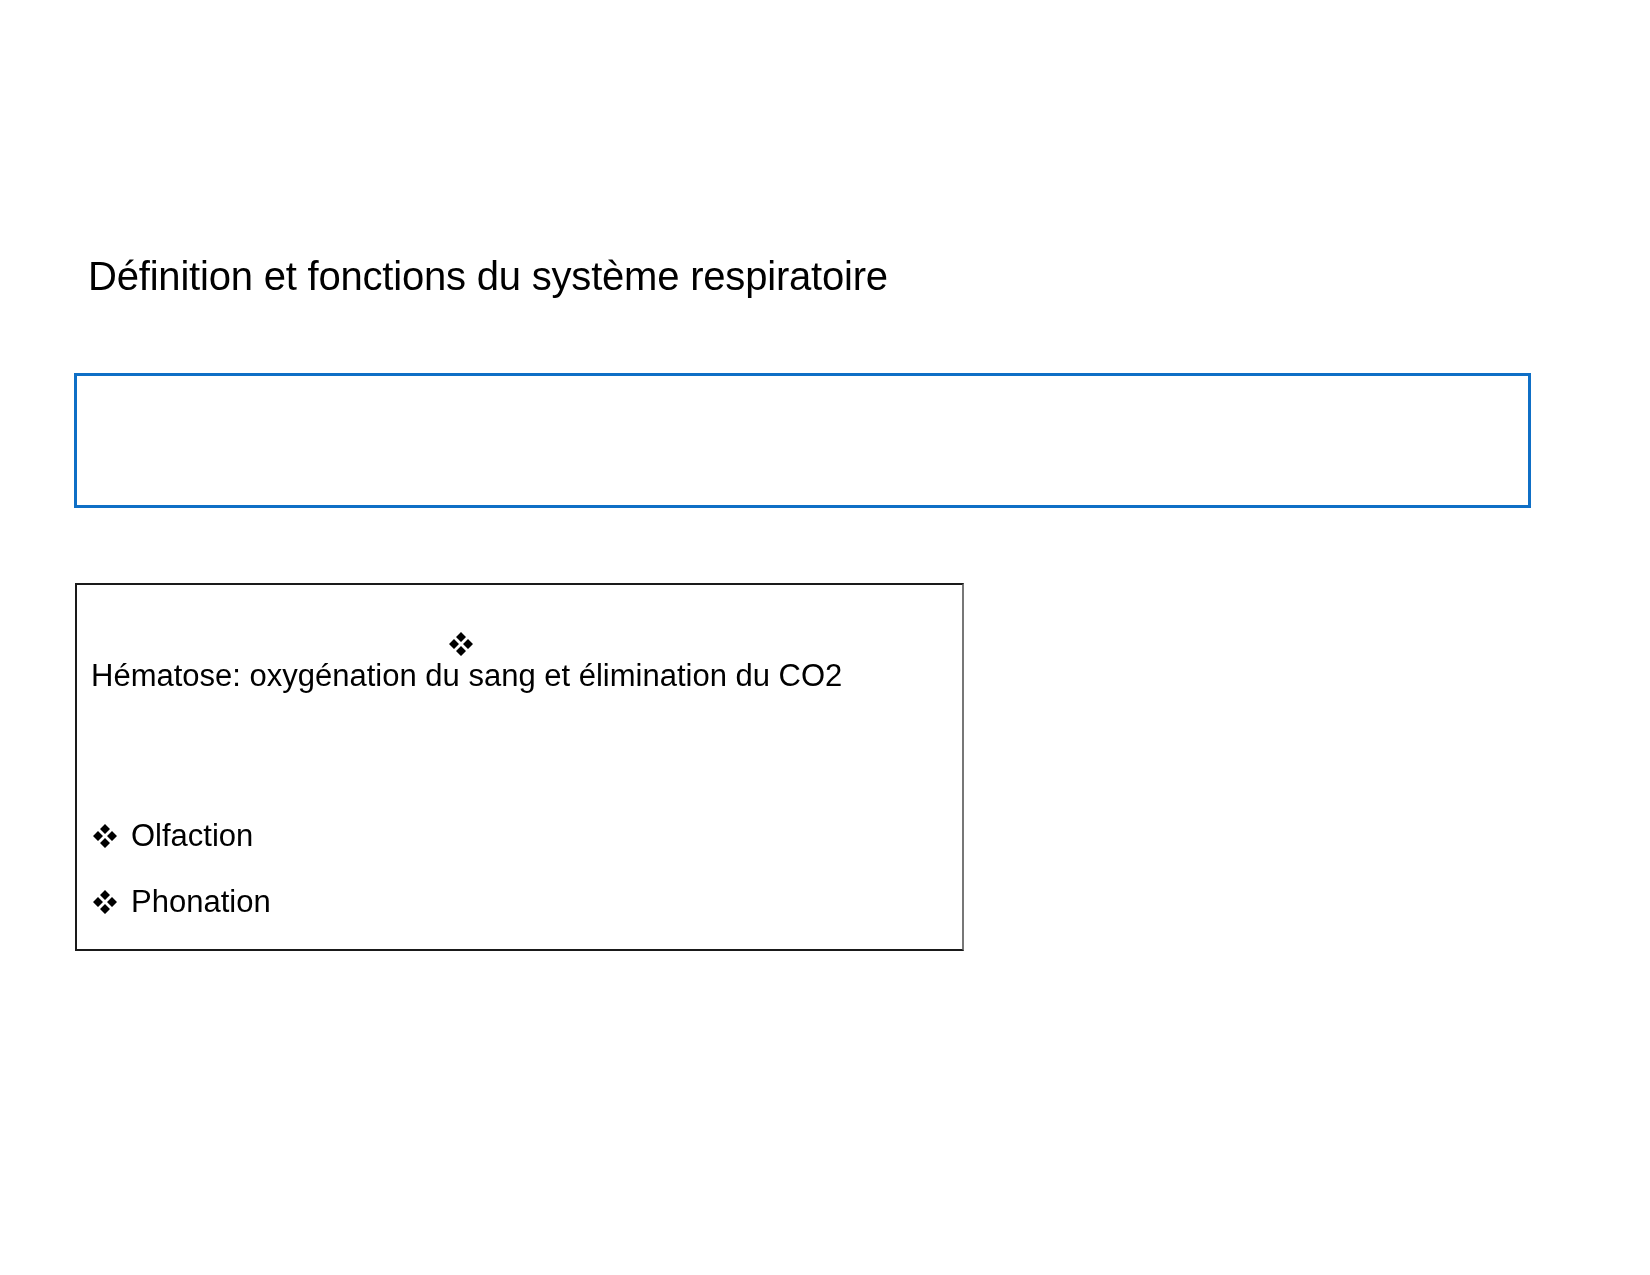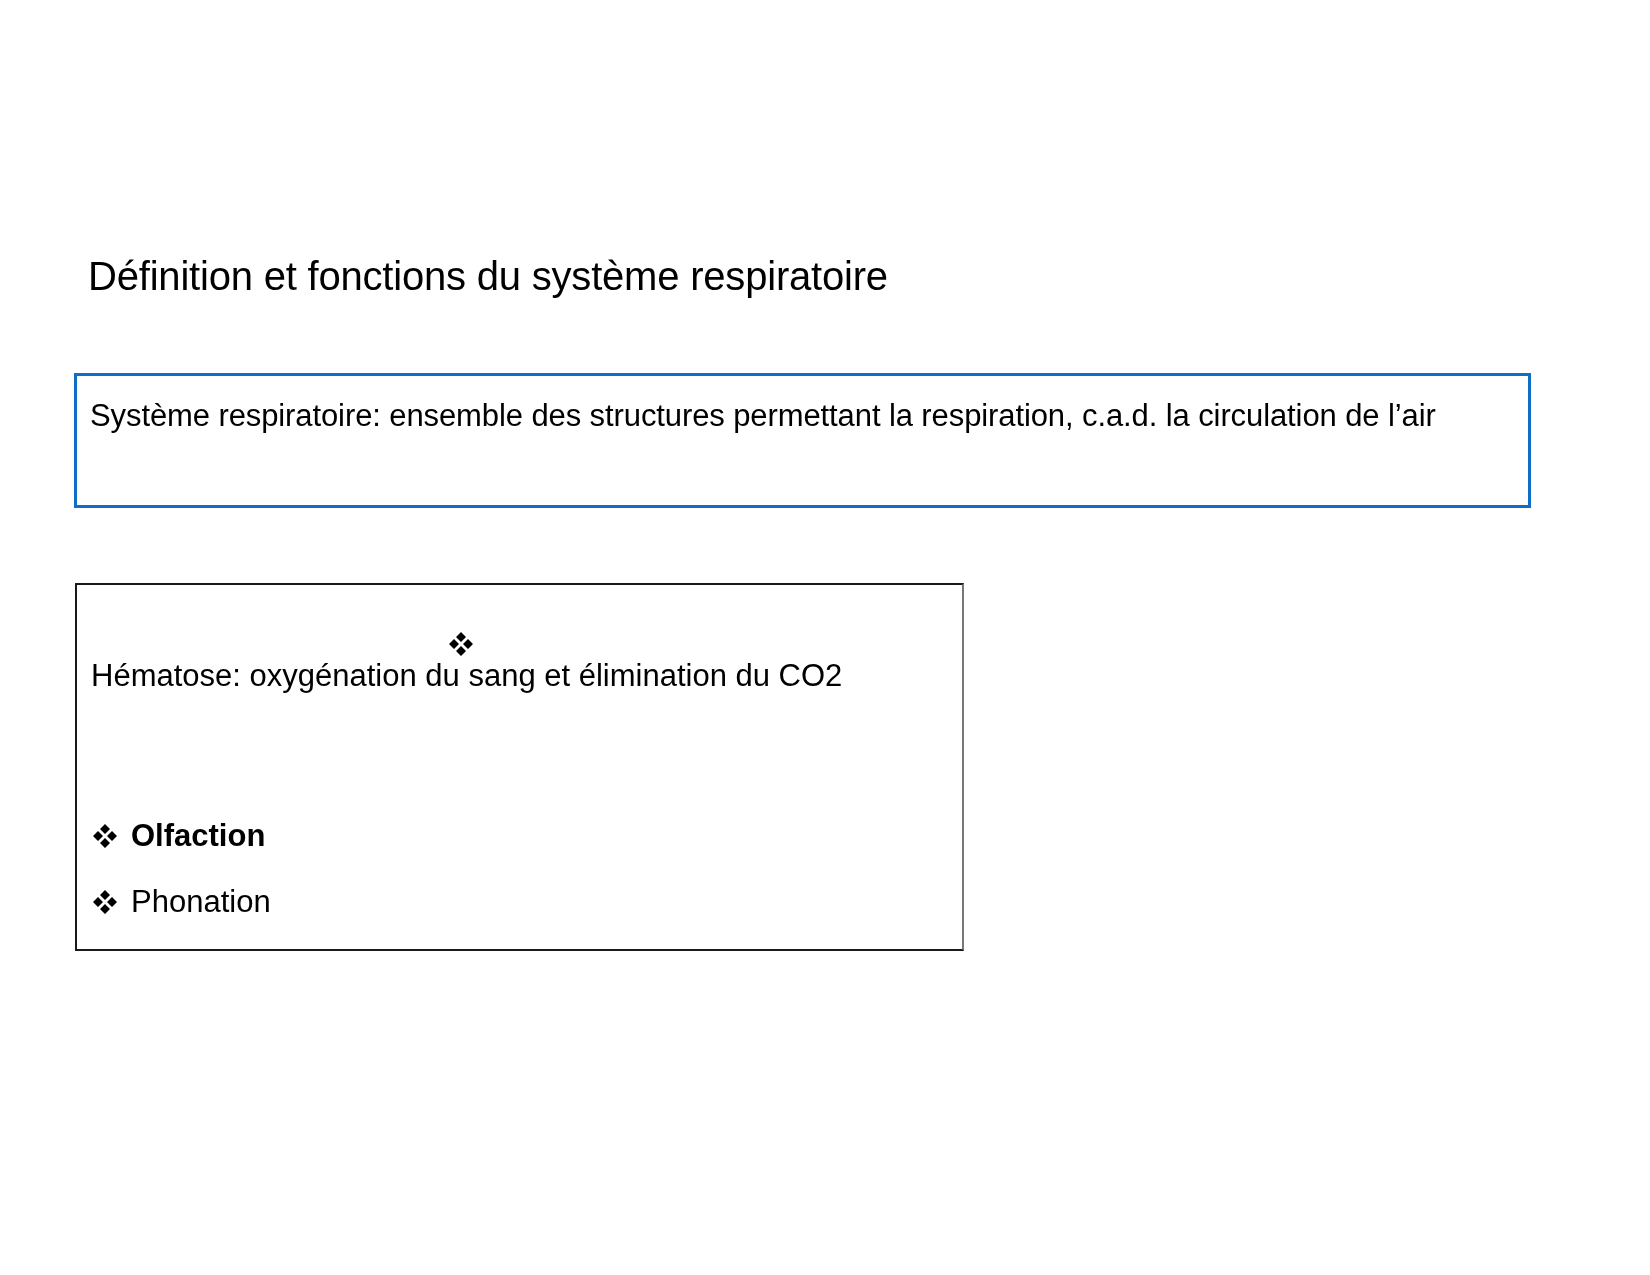--- a/index.html
+++ b/index.html
@@ -71,30 +71,29 @@
       flex: 0 0 28px;
     }
     .func-bullet svg { display: block; }
     .func-label {
       font-family: "Liberation Sans", sans-serif;
       font-size: 31px;
       line-height: 36px;
     }
     .func-item.i0 { top: 45px; flex-direction: column; }
     .func-item.i1 { top: 149px; }
-    .func-item.i2 { top: 233px; font-weight: bold; }
+    .func-item.i2 { top: 233px; }
     .func-item.i3 { top: 299px; }
   </style>
 </head>
 <body>
 
 <div class="slide-title">Définition et fonctions du système respiratoire</div>
 
 <div class="definition-box">
-  <div class="definition-line l1">Système respiratoire: ensemble des structures permettant la respiration, c.a.d. la circulation de l’air</div>
 </div>
 
 <div class="functions-box">
   <div class="func-item i0">
     <span class="func-bullet">
       <svg width="28" height="28" viewBox="0 0 28 28">
           <path d="M14 2 L19 7 L14 12 L9 7 Z M7 9 L12 14 L7 19 L2 14 Z M21 9 L26 14 L21 19 L16 14 Z M14 16 L19 21 L14 26 L9 21 Z" fill="#000"></path>
         </svg>
     </span>
     <span class="func-label">Hématose: oxygénation du sang et élimination du CO2</span>

